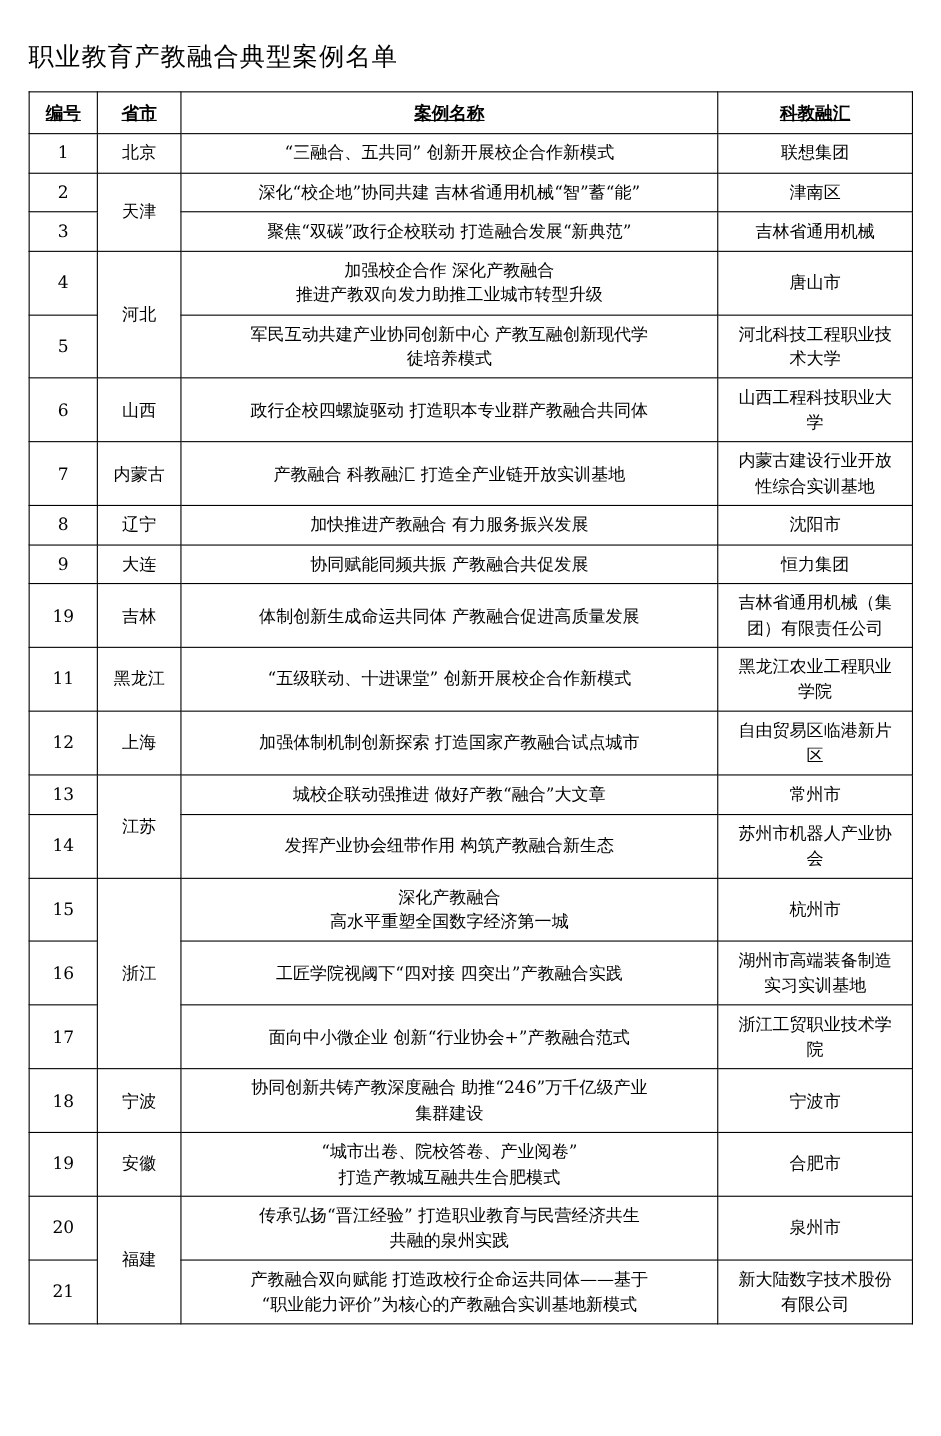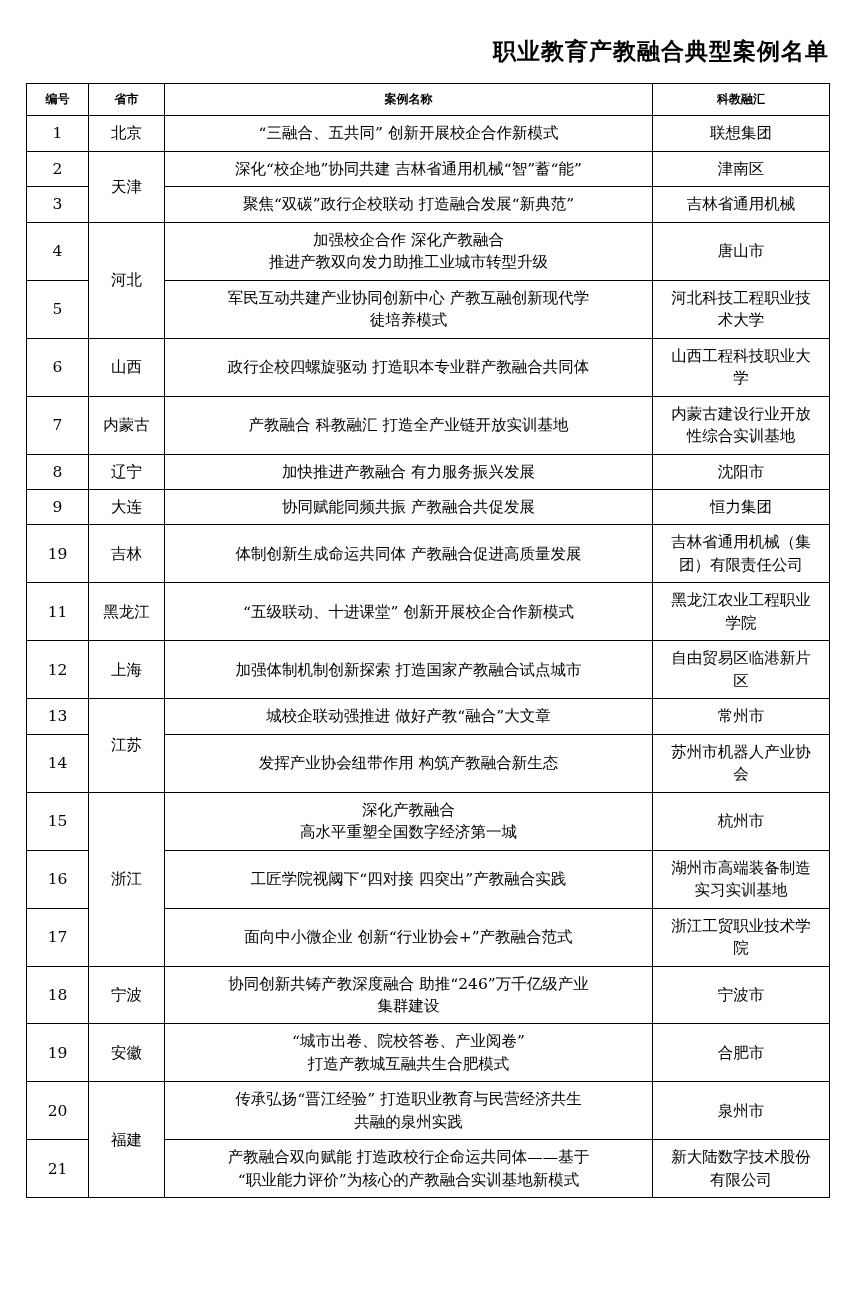--- a/index.html
+++ b/index.html
@@ -12,45 +12,46 @@
     min-height: 1305px;
     font-family: "DejaVu Serif", "Liberation Serif", serif;
     color: #000000;
   }
   .page {
     width: 855px;
     box-sizing: border-box;
     padding: 28px 26px 20px 26px;
   }
   .doc-title {
-    text-align: right;
+    text-align: left;
     font-family: "DejaVu Sans", "Liberation Sans", sans-serif;
-    font-weight: bold;
+    font-weight: normal;
     font-size: 23px;
     letter-spacing: 1px;
     margin: 8px 0 16px 0;
   }
   table.list {
     border-collapse: collapse;
     width: 803px;
     table-layout: fixed;
   }
   table.list th, table.list td {
     border: 1px solid #000000;
     padding: 6px 5px;
     font-size: 15.5px;
     line-height: 1.45;
     text-align: center;
     vertical-align: middle;
     word-break: break-word;
   }
   table.list th {
     font-weight: bold;
-    font-size: 12px;
+    font-size: 16px;
     padding: 7px 5px;
+    text-decoration: underline;
   }
   col.c-no    { width: 62px; }
   col.c-prov  { width: 76px; }
   col.c-name  { width: 488px; }
   col.c-unit  { width: 177px; }
   .cell-lines span {
     display: block;
   }
 </style>
 </head>

